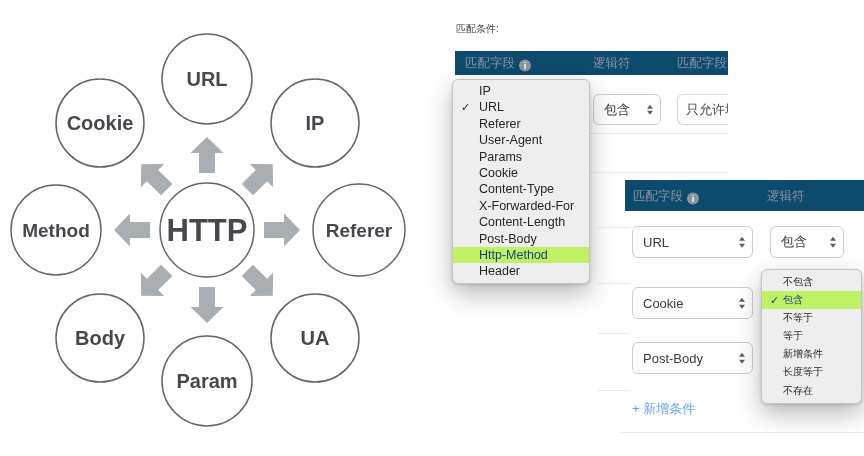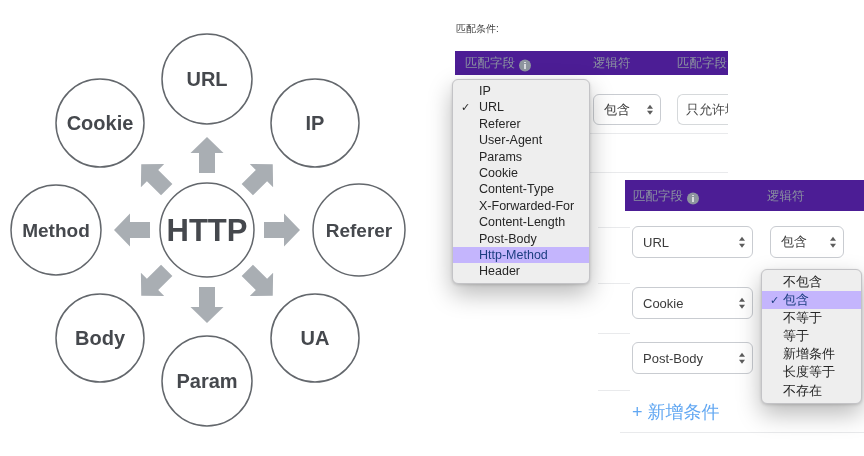--- a/index.html
+++ b/index.html
@@ -4,21 +4,21 @@
 <style>
   * { margin:0; padding:0; box-sizing:border-box; }
   html,body { width:864px; height:456px; background:#ffffff; overflow:hidden;
               font-family:"Liberation Sans","DejaVu Sans",sans-serif; }
   #canvas { position:relative; width:864px; height:456px; background:#fff; }
 
   
   #diagram { position:absolute; left:0; top:0; }
 
   
-  .band { position:absolute; background:#4c1d95; color:#8b93a0; font-size:12.5px;text-decoration:underline; }
+  .band { position:absolute; background:#0c4a6e; color:#8b93a0; font-size:12.5px;text-decoration:underline; }
   .band .col { position:absolute; top:50%; transform:translateY(-50%); white-space:nowrap; }
   .info-icon { display:inline-block; width:12px; height:12px; border-radius:50%;
                background:#8e959f; color:#fff; font-size:9px; font-weight:bold;
                text-align:center; line-height:12px; vertical-align:-2px; margin-left:4px;
                font-style:normal; }
   .info-icon::before { content:"i"; }
 
   .panel-title { position:absolute; left:456px; top:22px; font-size:10px; color:#3f3f3f; }
 
   .select { position:absolute; background:#fff; border:1px solid #c9ccd1; border-radius:6px;
@@ -36,25 +36,25 @@
                 display:flex; align-items:center; padding-left:8px;
                 white-space:nowrap; overflow:hidden; }
 
   .hline { position:absolute; height:1px; background:#e9eaec; }
 
   .menu { position:absolute; background:#eeeeee; border:1px solid #c3c3c6; border-radius:6px;
           box-shadow:0 10px 24px rgba(0,0,0,.28), 0 1px 3px rgba(0,0,0,.15);
           padding:3px 0; z-index:30; }
   .menu .mi { position:relative; color:#262626; white-space:nowrap; cursor:default; }
   #field-menu .mi { line-height:16.4px; height:16.4px; font-size:12.5px; font-weight:500; padding-left:26px; }
-  #logic-menu .mi { line-height:18.1px; height:18.1px; font-size:13px; font-weight:500; padding-left:21px; }
+  #logic-menu .mi { line-height:18.1px; height:18.1px; font-size:10px; font-weight:500; padding-left:21px; }
   .mi.checked::before { content:"✓"; position:absolute; left:8px; font-size:11px; }
-  .mi.highlight { background:#c4b5fd; color:#1c3e80; }
-
-  .add-link { position:absolute; color:#61a7f2; font-size:18px; cursor:pointer; white-space:nowrap; }
+  .mi.highlight { background:#bef264; color:#1c3e80; }
+
+  .add-link { position:absolute; color:#61a7f2; font-size:13px; cursor:pointer; white-space:nowrap; }
 </style>
 </head>
 <body>
 
 <div id="canvas">
 
   <svg id="diagram" width="432" height="456" viewBox="0 0 432 456">
     <g fill="#a9aeb3">
       <g transform="translate(207,230) rotate(0)">
           <polygon points="57,-8 77,-8 77,-16.5 93,0 77,16.5 77,8 57,8"></polygon>

